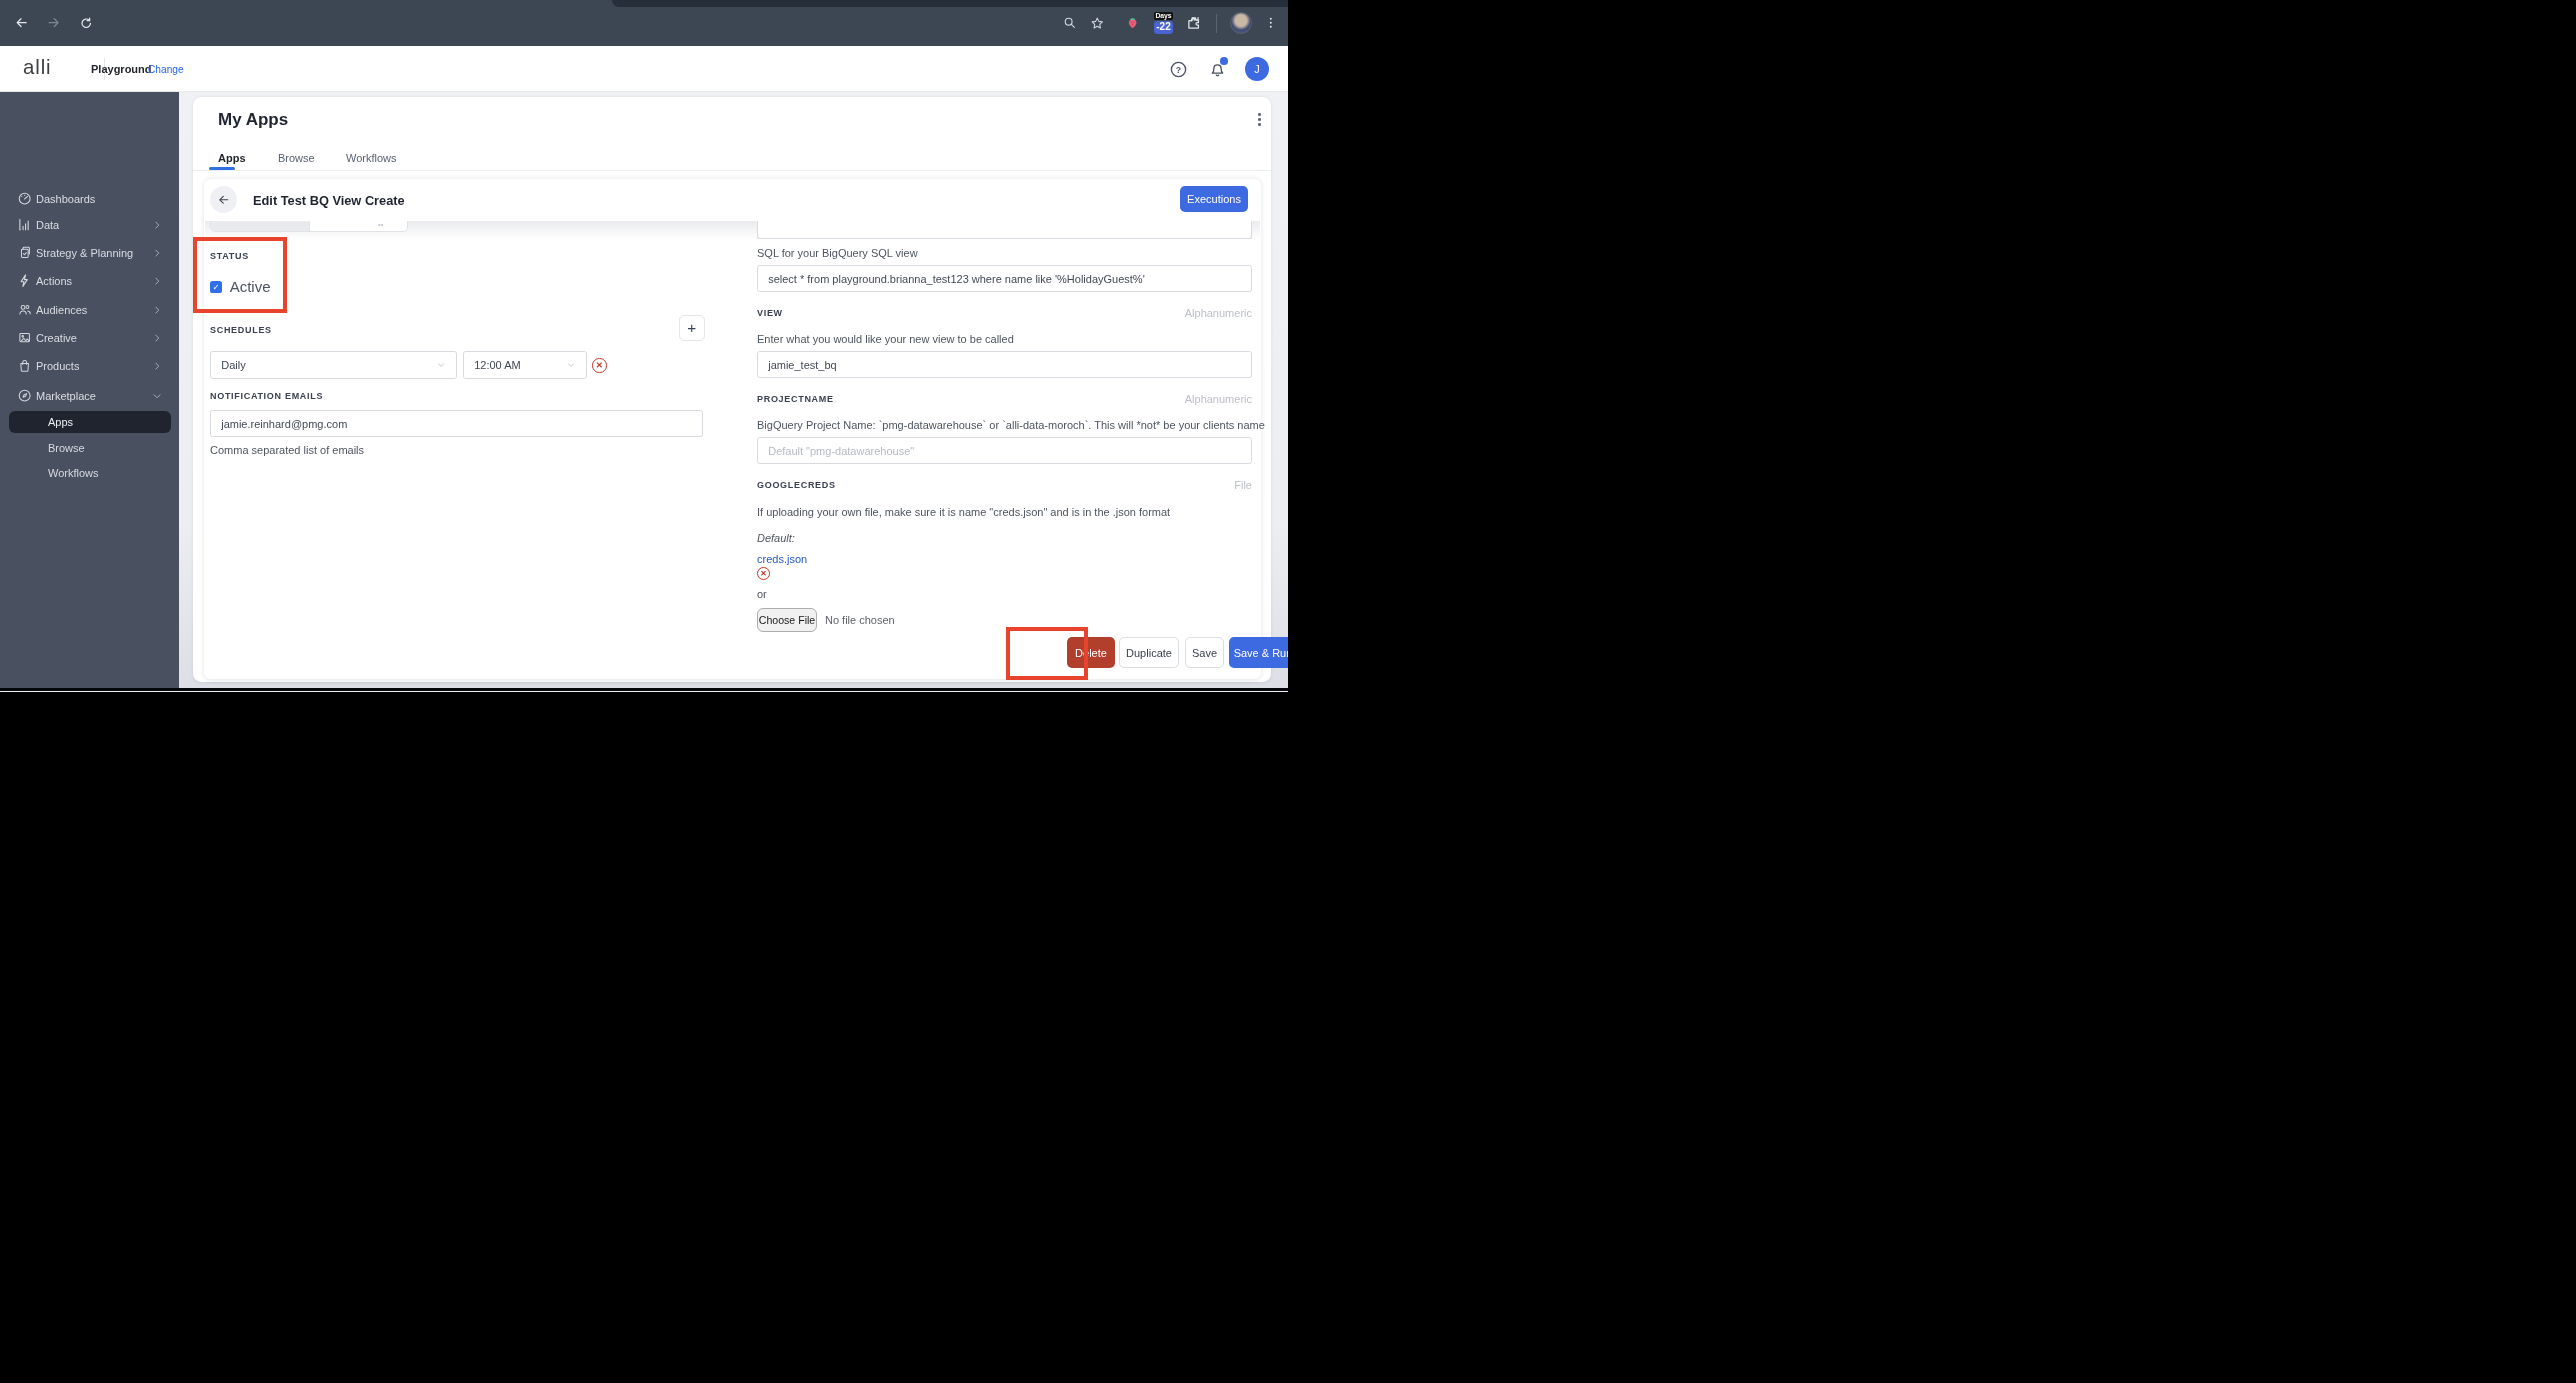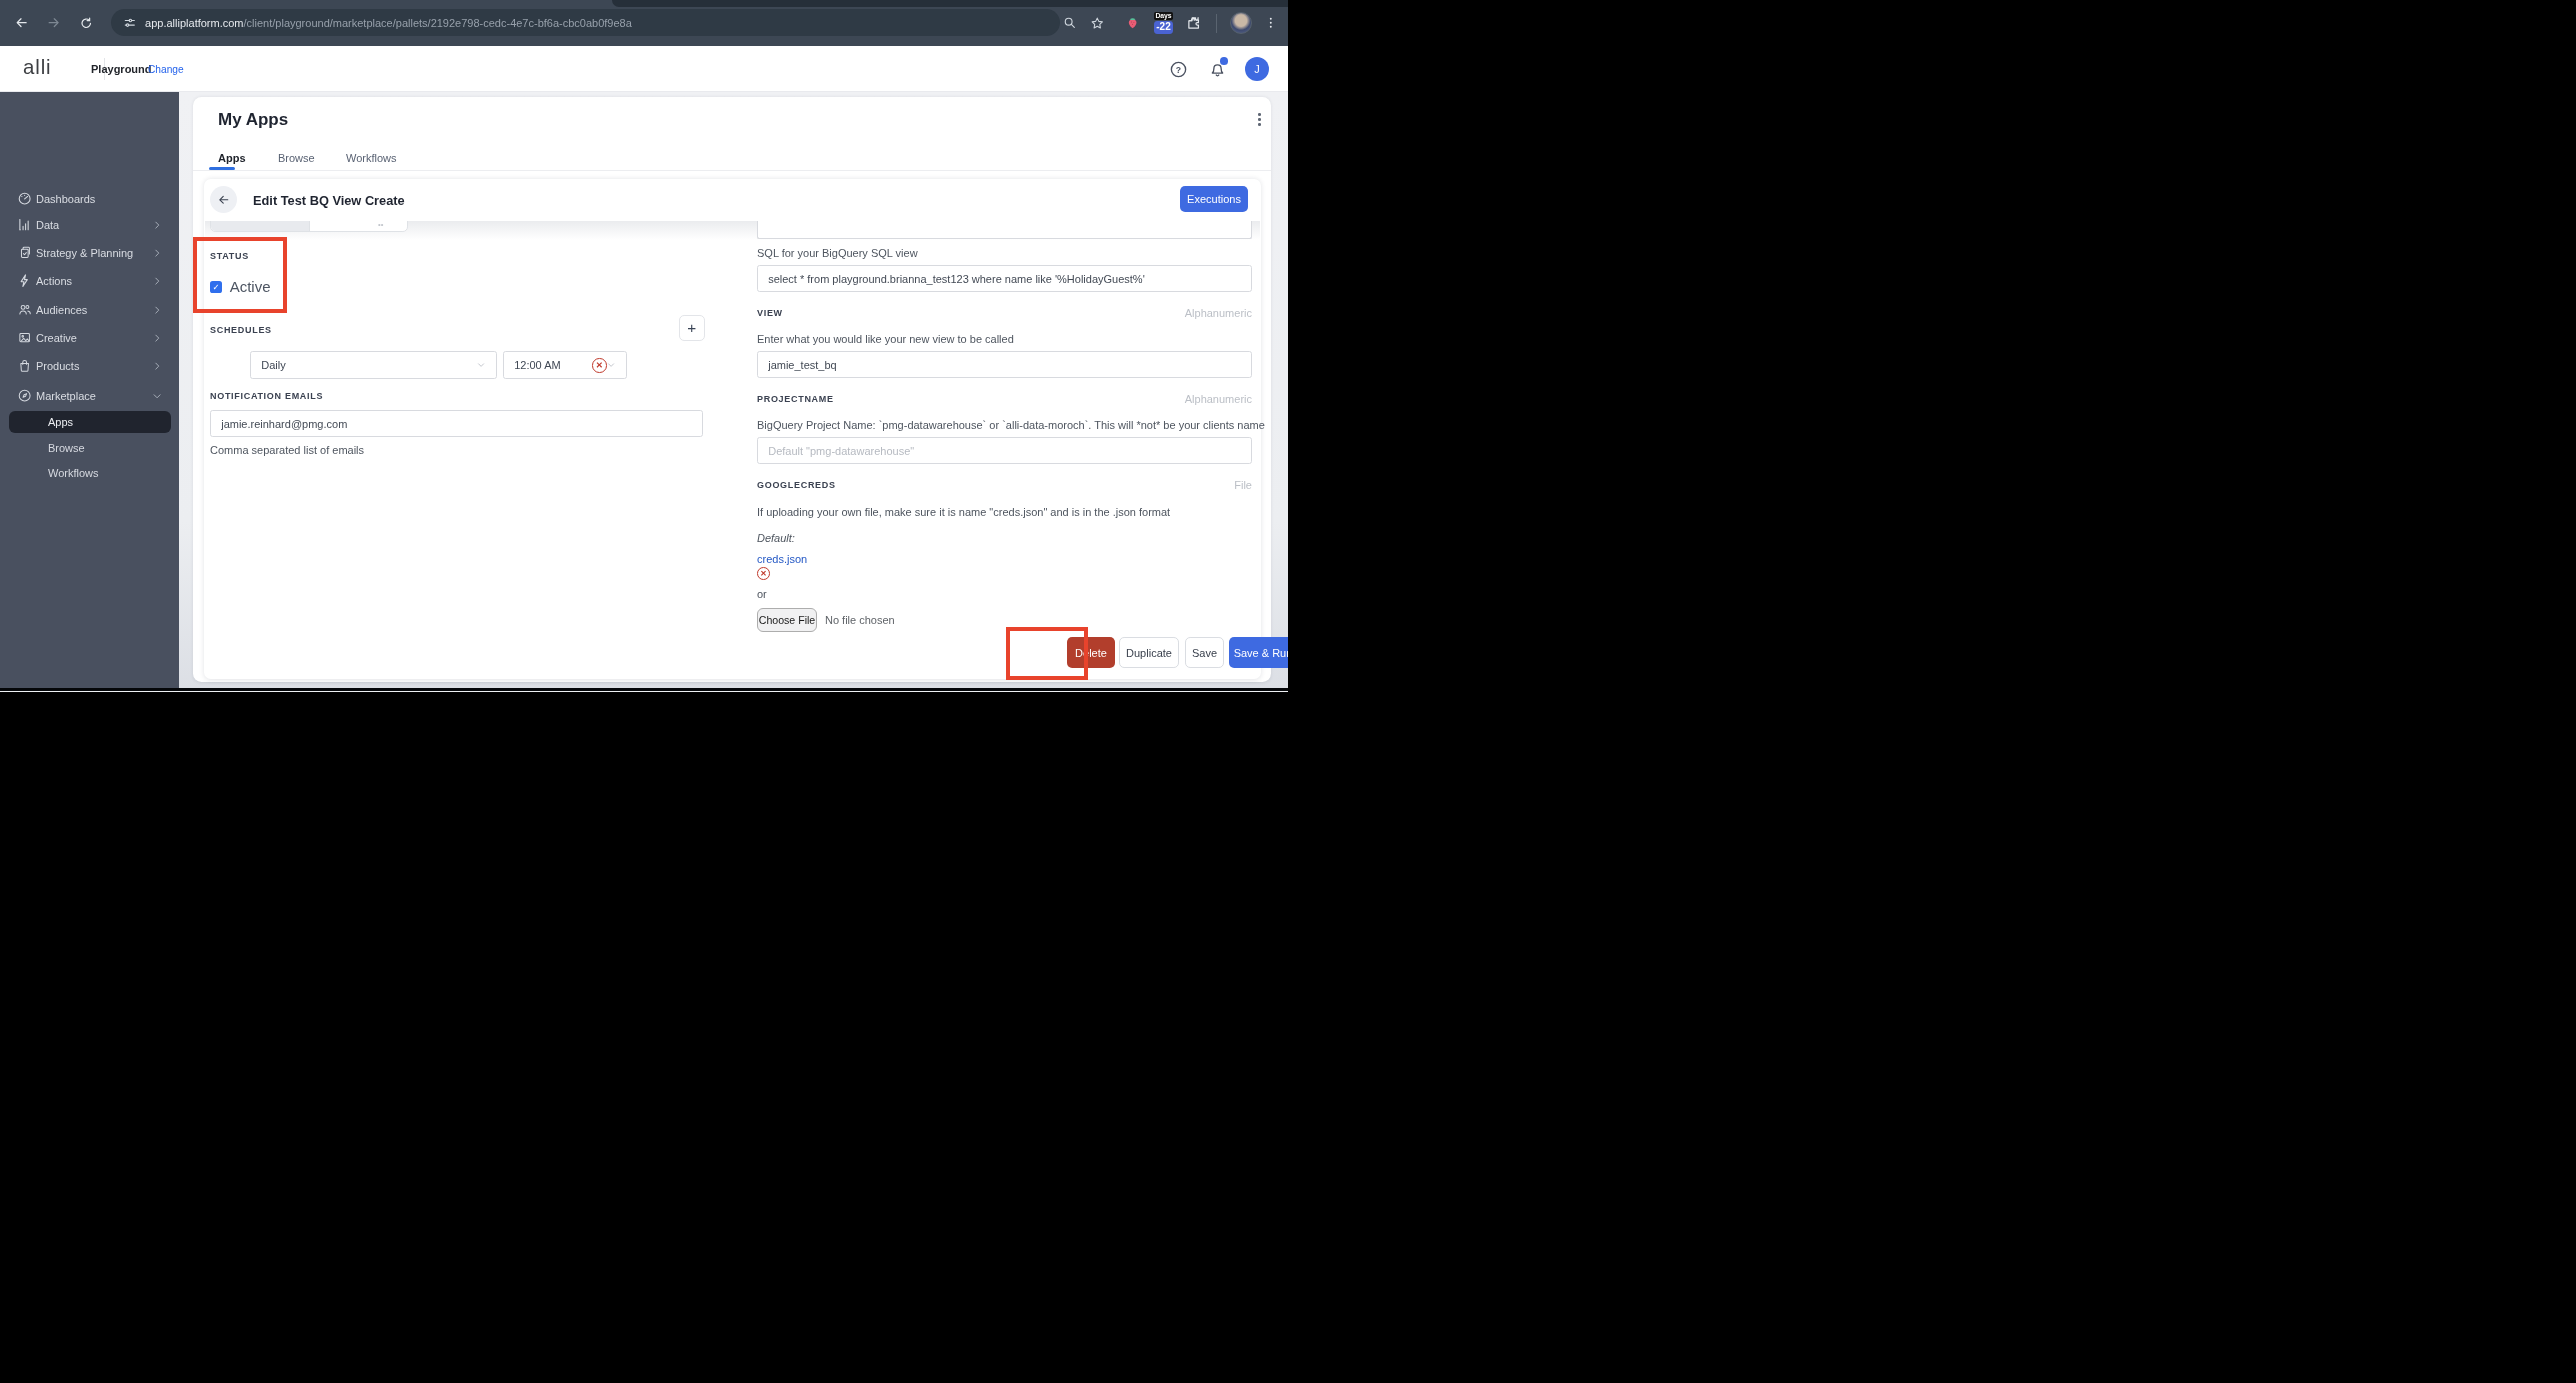--- a/index.html
+++ b/index.html
@@ -66,21 +66,21 @@
   #segment-ctl { position:absolute; left:0; top:-14.5px; width:198px; height:25.6px; border:0.9px solid #DFE2E6; border-radius:5.1px; background:#fff; }
   #segment-ctl .seg-a { position:absolute; left:0; top:0; width:99px; height:100%; background:#E8EAEE; border-right:0.9px solid #DFE2E6; border-radius:4.3px 0 0 4.3px; }
   #segment-dots { position:absolute; left:167px; top:15.3px; width:12px; height:3.4px; color:#C2C6CC; font-size:7.7px; line-height:3.4px; }
   #sliver-input { left:757px; top:221px; width:495px; height:18px; background:#fff; border:0.9px solid #D8DADF; border-top:none; border-radius:0 0 2.6px 2.6px; }
 
   .fld-label { font-size:9px; font-weight:700; letter-spacing:0.7px; color:#3A4150; }
   .fld-badge { font-size:11px; color:#BBBFC6; text-align:right; }
   .fld-help { font-size:11px; color:#4E555F; }
   .inp { border:0.9px solid #D8DADF; border-radius:2.6px; background:#fff; font-size:11px; color:#434A55; padding:0 10.2px; font-family:"Liberation Sans",sans-serif; outline:none; }
   .inp::placeholder { color:#B6BAC1; }
-  .sel { border:0.9px solid #D8DADF; border-radius:2.6px; background:#fff; font-size:11px; color:#3F4754; display:flex; align-items:center; padding:0 10.2px; cursor:pointer;margin-left:40px; }
+  .sel { border:0.9px solid #D8DADF; border-radius:2.6px; background:#fff; font-size:11px; color:#3F4754; display:flex; align-items:center; padding:0 10.2px; cursor:pointer; }
   .sel .chevd { margin-left:auto; color:#B9BDC4; }
   .rm-x { width:14.5px; height:14.5px; border:1.4px solid #C0392B; border-radius:50%; color:#C0392B; font-size:8.5px; font-weight:bold; display:flex; align-items:center; justify-content:center; cursor:pointer; background:#fff; }
 
   .annot-box { border:4.3px solid #E8432C; background:transparent; z-index:30; pointer-events:none; }
 
   #plus-btn { left:679px; top:315px; width:25.6px; height:25.6px; border:0.9px solid #E3E5E9; border-radius:5.1px; background:#fff; display:flex; align-items:center; justify-content:center; font-size:15.3px; font-weight:300; color:#3A4456; cursor:pointer; }
 
   #creds-link { font-size:11px; color:#2458C5; cursor:pointer; }
   #choose-file-btn { left:757px; top:608px; width:60px; height:24px; background:#F1F1F2; border:0.9px solid #ADADAD; border-radius:6px; font-size:10.6px; color:#1A1A1A; display:flex; align-items:center; justify-content:center; cursor:pointer; }
   #no-file-text { left:825px; top:614px; font-size:11px; color:#5F6368; }
@@ -113,29 +113,20 @@
           <path d="M13 6l6 6-6 6"></path>
         </svg>
     </div>
     <div class="abs nav-ico" style="left:72px;">
       <svg width="14.5" height="14.5" viewBox="0 0 24 24" fill="none" stroke="#E4E8EC" stroke-width="2" stroke-linecap="round">
           <path d="M19 12a7 7 0 1 1-2.1-5"></path>
           <path d="M17.6 3.4v4.2h-4.2"></path>
         </svg>
     </div>
 
-    <div class="abs" id="url-pill">
-      <svg width="13.6" height="13.6" viewBox="0 0 24 24" fill="none" stroke="#CFD6DD" stroke-width="2" stroke-linecap="round">
-        <path d="M4 8h7M15.5 8H20"></path>
-          <circle cx="13" cy="8" r="2.2"></circle>
-        <path d="M4 16h2M10.5 16H20"></path>
-          <circle cx="8" cy="16" r="2.2"></circle>
-      </svg>
-      <div id="url-text"><span class="domain">app.alliplatform.com</span><span class="path">/client/playground/marketplace/pallets/2192e798-cedc-4e7c-bf6a-cbc0ab0f9e8a</span></div>
-    </div>
 
     <div class="abs bar-right-ico" style="left:1059px;">
       <svg width="13.6" height="13.6" viewBox="0 0 24 24" fill="none" stroke="#CFD6DD" stroke-width="2" stroke-linecap="round">
           <circle cx="10" cy="10" r="6"></circle>
           <path d="M14.8 14.8L20 20"></path>
         </svg>
     </div>
     <div class="abs bar-right-ico" style="left:1086px;">
       <svg width="14.5" height="14.5" viewBox="0 0 24 24" fill="none" stroke="#CFD6DD" stroke-width="1.8" stroke-linejoin="round">
           <path d="M12 3.5l2.6 5.4 5.9.8-4.3 4.1 1 5.9-5.2-2.8-5.2 2.8 1-5.9L3.5 9.7l5.9-.8z"></path>

